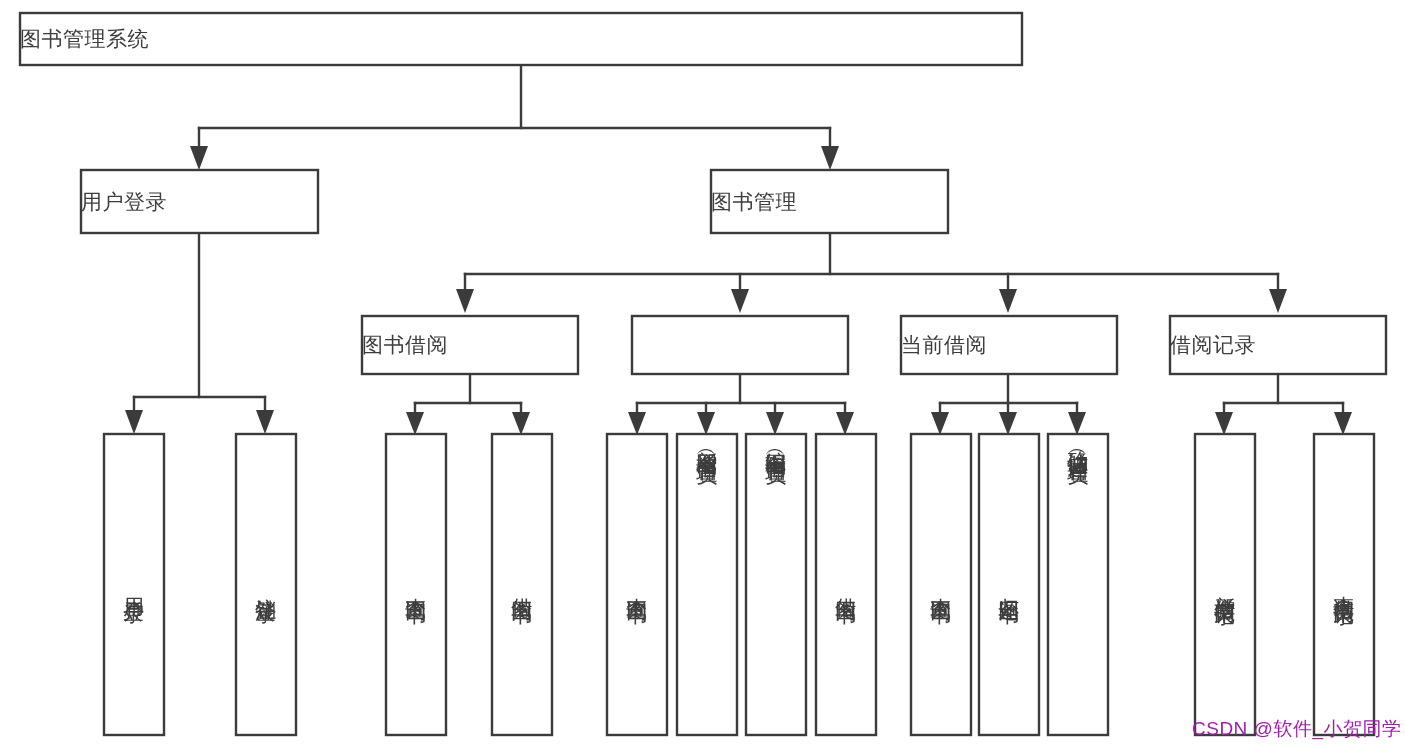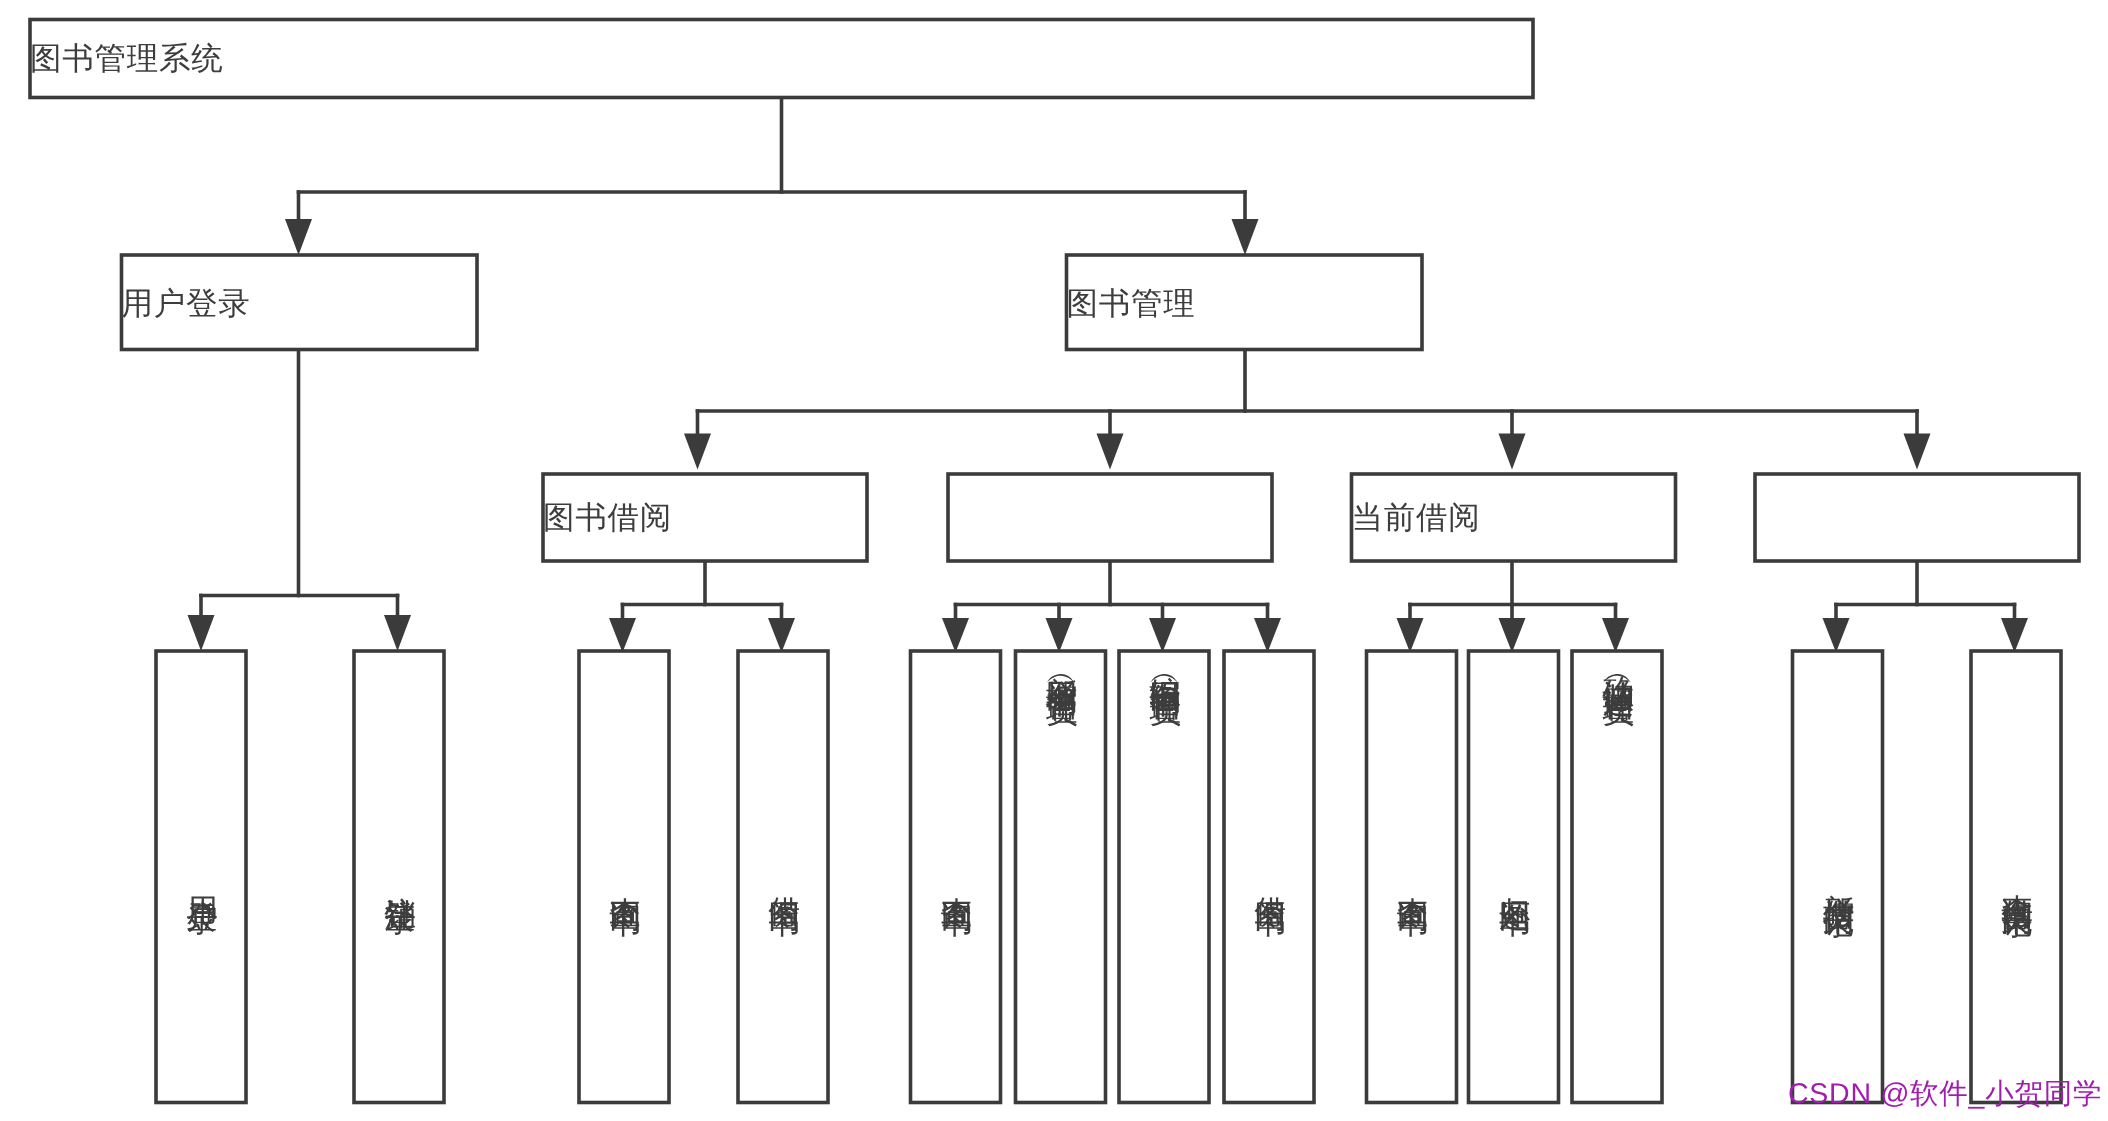--- a/index.html
+++ b/index.html
@@ -202,20 +202,23 @@
 
   <div class="node-label-h" style="left:362px; top:316px; width:216px; height:58px;">
     <span>图书借阅</span>
   </div>
 
 
   <div class="node-label-h" style="left:901px; top:316px; width:240px; height:58px;">
     <span>当前借阅</span>
   </div>
 
+  <div class="node-label-h" style="left:1170px; top:316px; width:216px; height:58px;">
+    <span>借阅记录</span>
+  </div>
 
   <div class="node-label-v" style="left:104px; top:434px; width:60px; height:301px;">
     <span class="vtext">用户登录</span>
   </div>
   <div class="node-label-v" style="left:236px; top:434px; width:60px; height:301px;">
     <span class="vtext">注销登录</span>
   </div>
 
   <div class="node-label-v" style="left:386px; top:434px; width:60px; height:301px;">
     <span class="vtext">查询图书</span>

